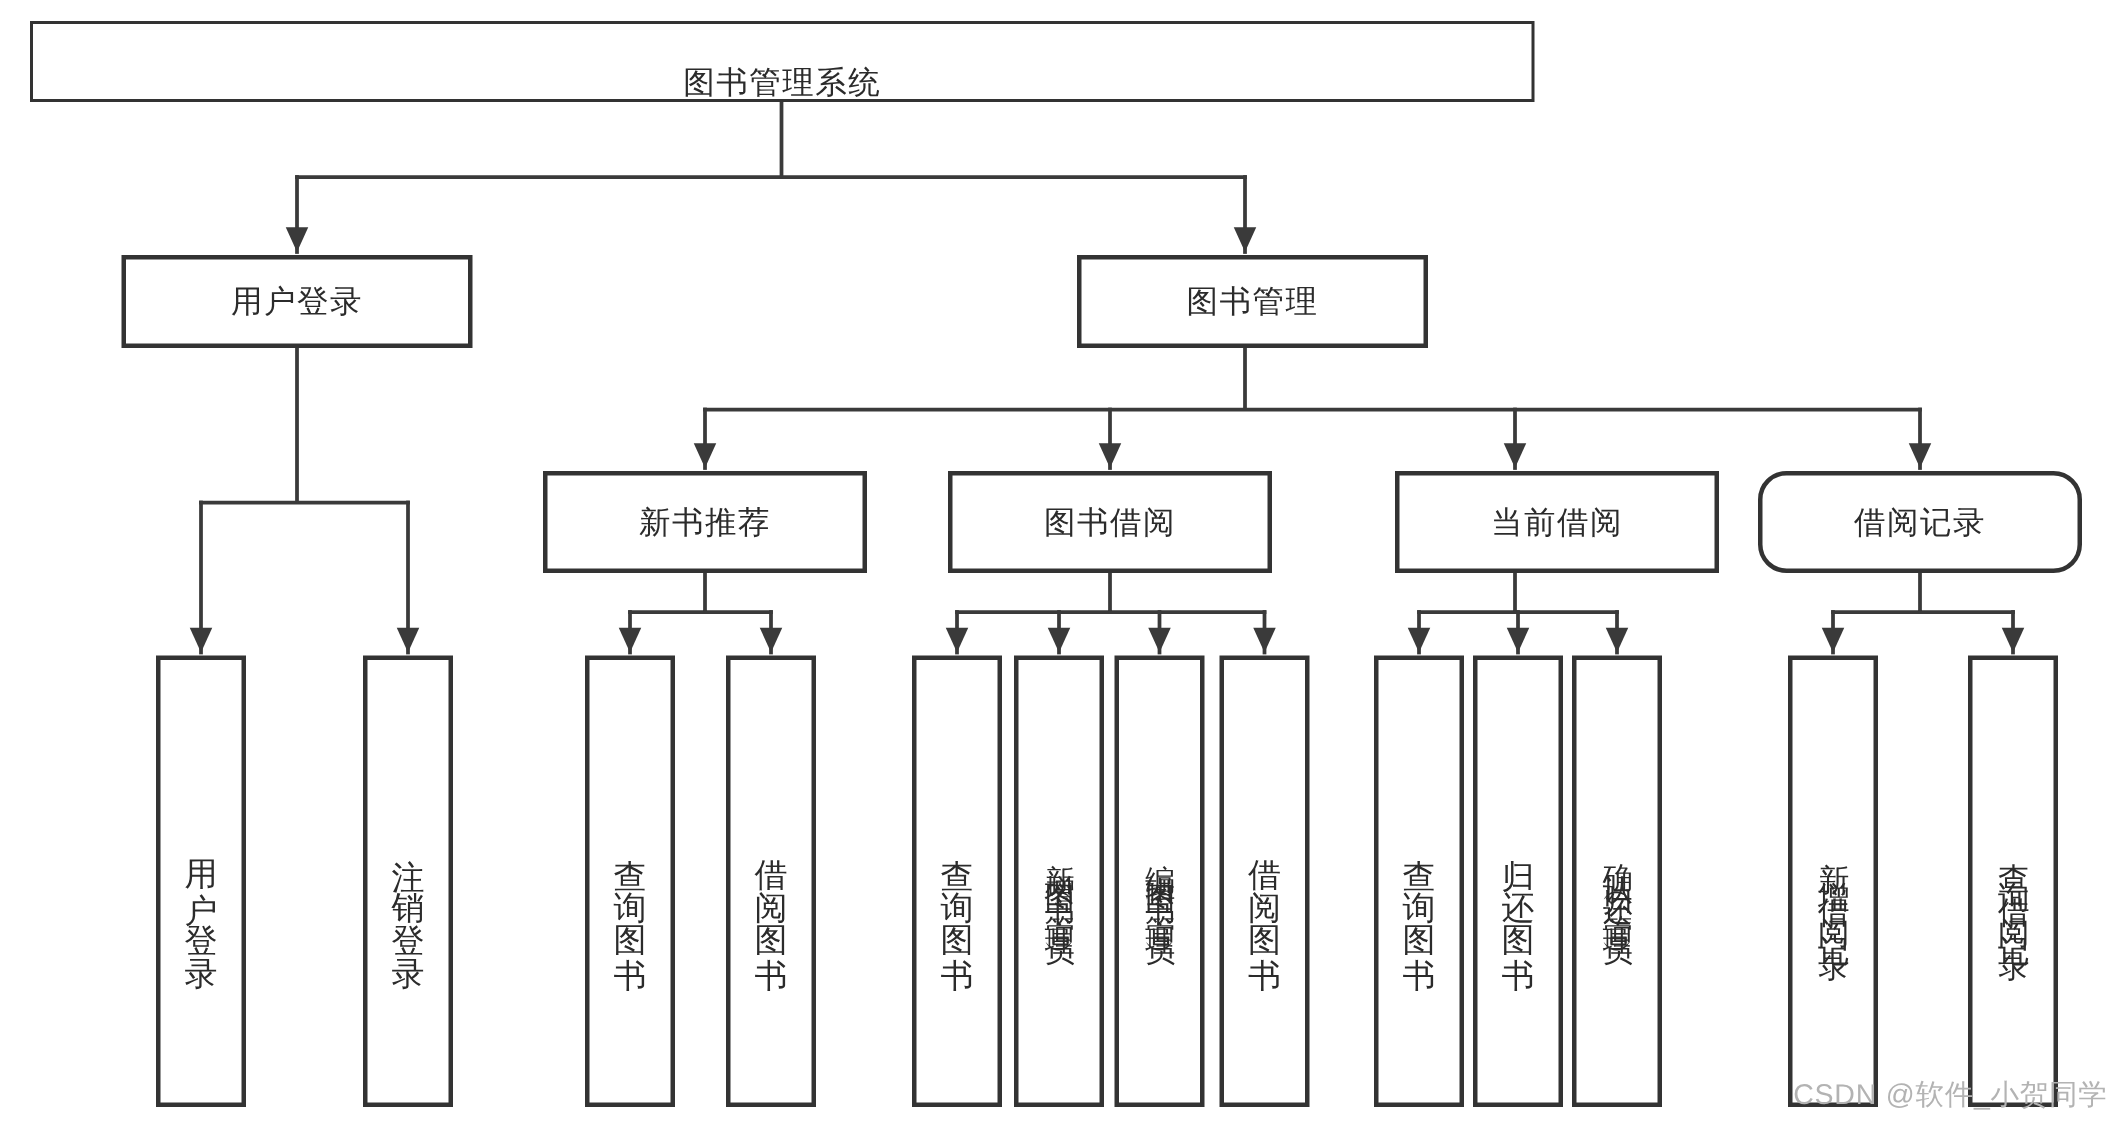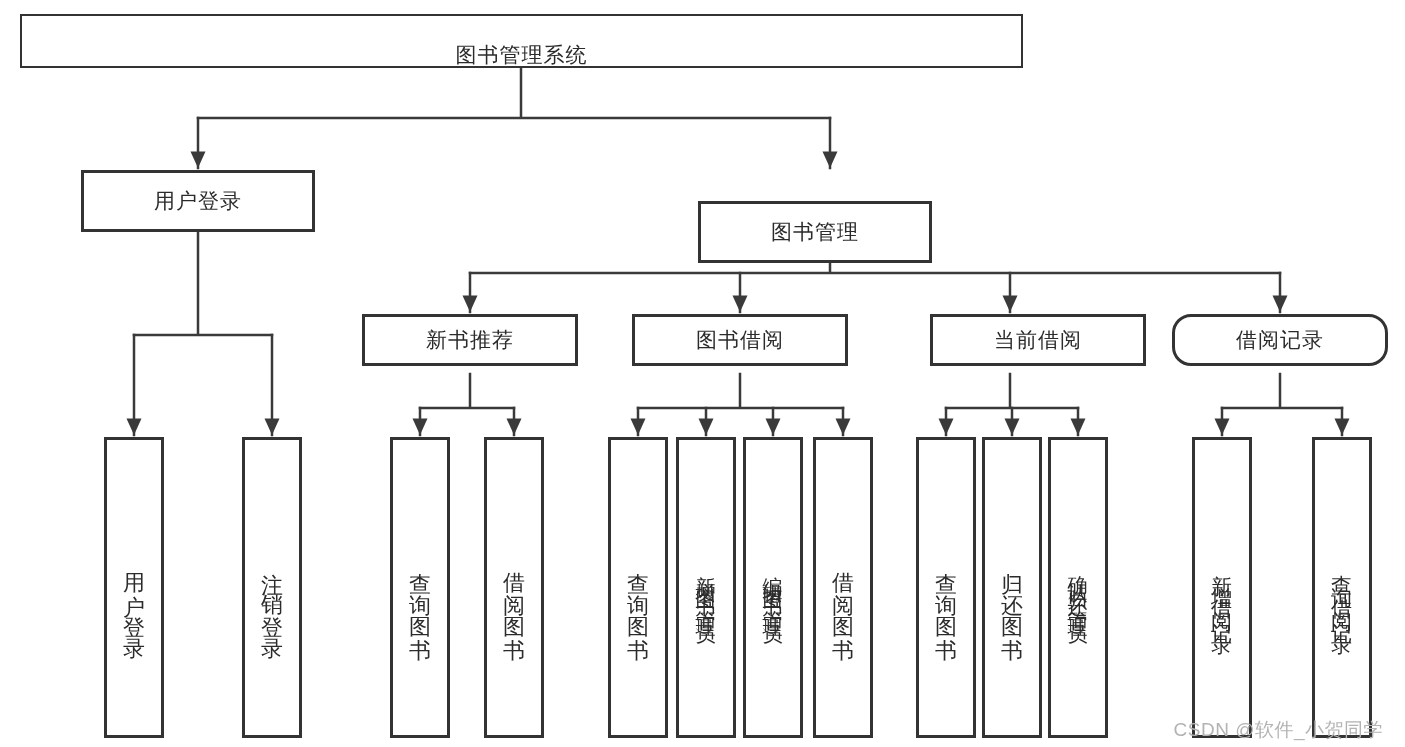--- a/index.html
+++ b/index.html
@@ -44,23 +44,23 @@
     z-index: 1;
   }
   .node span { color: var(--text); white-space: nowrap; }
 
   .box-root  { left: 20px;  top: 14px;  width: 1003px; height: 54px; border-width: 2px; }
   .box-root span { font-size: 21px; letter-spacing: 1px; margin-top: 28px; }
 
   .box-l2 { top: 170px; width: 234px; height: 62px; }
   .box-l2 span { font-size: 21px; letter-spacing: 1px; }
   .l2-a { left: 81px; }
-  .l2-b { left: 698px; margin-top: 31px; }
-
-  .box-cat { top: 314px; width: 216px; height: 52px; }
+  .l2-b { left: 718px; }
+
+  .box-cat { top: 314px; width: 216px; height: 68px; }
   .box-cat span { font-size: 21px; letter-spacing: 1px; }
   .cat-a { left: 362px; }
   .cat-b { left: 632px; }
   .cat-c { left: 930px; }
   .cat-d { left: 1172px; border-radius: 19px; }
 
   .leaf { top: 437px; width: 60px; height: 301px; }
   .leaf span {
     writing-mode: vertical-rl;
     text-orientation: mixed;
@@ -79,21 +79,21 @@
   .lf-07 { left: 743px; }
   .lf-08 { left: 813px; }
   .lf-09 { left: 916px; }
   .lf-10 { left: 982px; }
   .lf-11 { left: 1048px; }
   .lf-12 { left: 1192px; }
   .lf-13 { left: 1312px; }
 
   .watermark {
     position: absolute;
-    right: 22px;
+    right: 0;
     bottom: 4px;
     font-size: 19px;
     color: var(--watermark);
     z-index: 2;
     letter-spacing: 0.5px;
   }
 </style>
 </head>
 <body>
 

